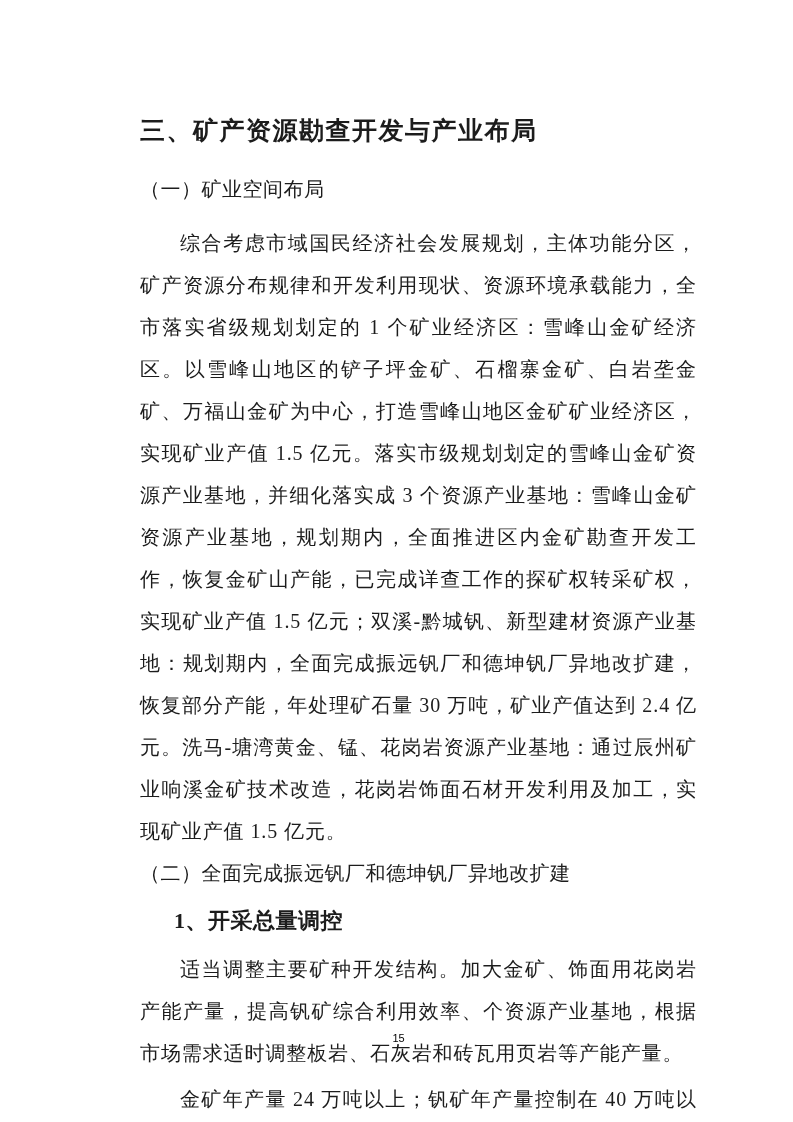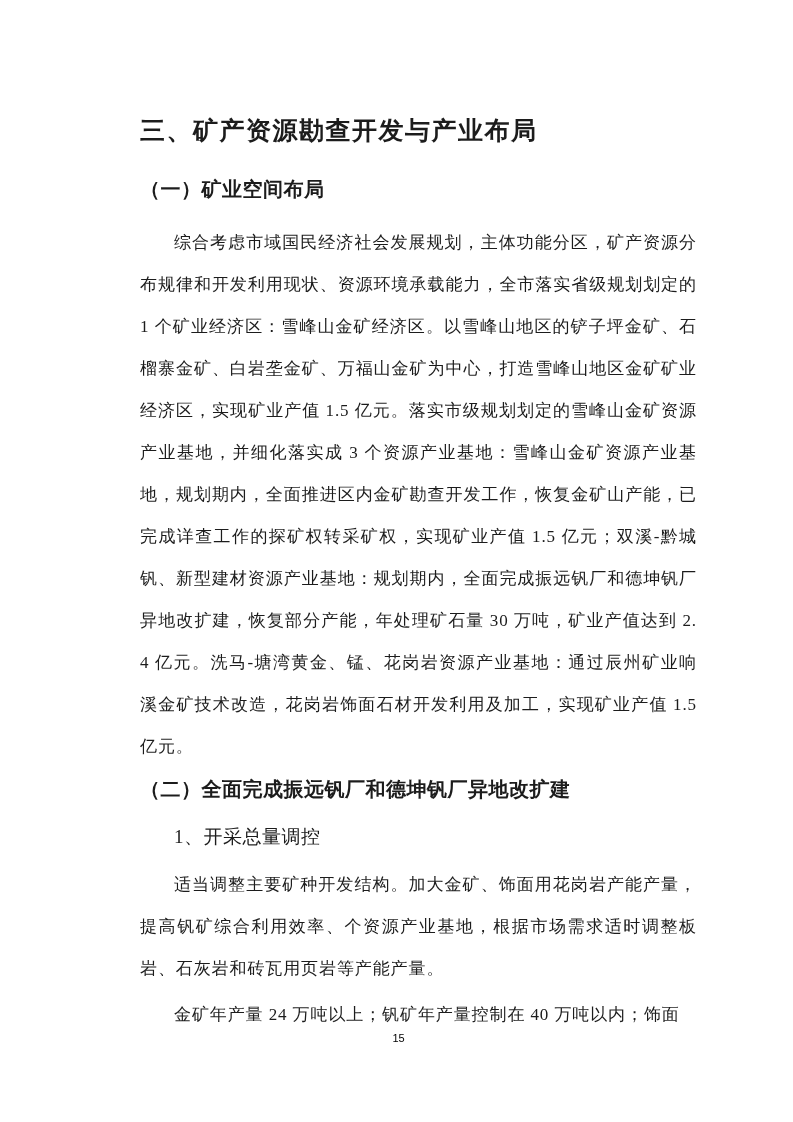--- a/index.html
+++ b/index.html
@@ -27,36 +27,36 @@
     margin: 116px 0 0 0;
     font-size: 25px;
     line-height: 30px;
     font-weight: 700;
     letter-spacing: 1.5px;
   }
   .doc-h2 {
     margin: 30px 0 0 0;
     font-size: 20px;
     line-height: 26px;
-    font-weight: 700;
+    font-weight: 400;
     letter-spacing: 0.5px;
   }
   .doc-h2.second {
     margin-top: 8px;
   }
   .doc-h3 {
     margin: 22px 0 0 34px;
-    font-size: 19px;
+    font-size: 22px;
     line-height: 26px;
-    font-weight: 400;
+    font-weight: 700;
     letter-spacing: 0.5px;
   }
   p.body-para {
     margin: 20px 0 0 0;
-    font-size: 17px;
+    font-size: 20px;
     line-height: 42px;
     letter-spacing: 0.9px;
     text-align: justify;
     text-indent: 2em;
     word-break: break-all;
   }
   p.body-para.p2 { margin-top: 14px; }
   p.body-para.p3 { margin-top: 4px; }
   .page-number {
     position: absolute;

